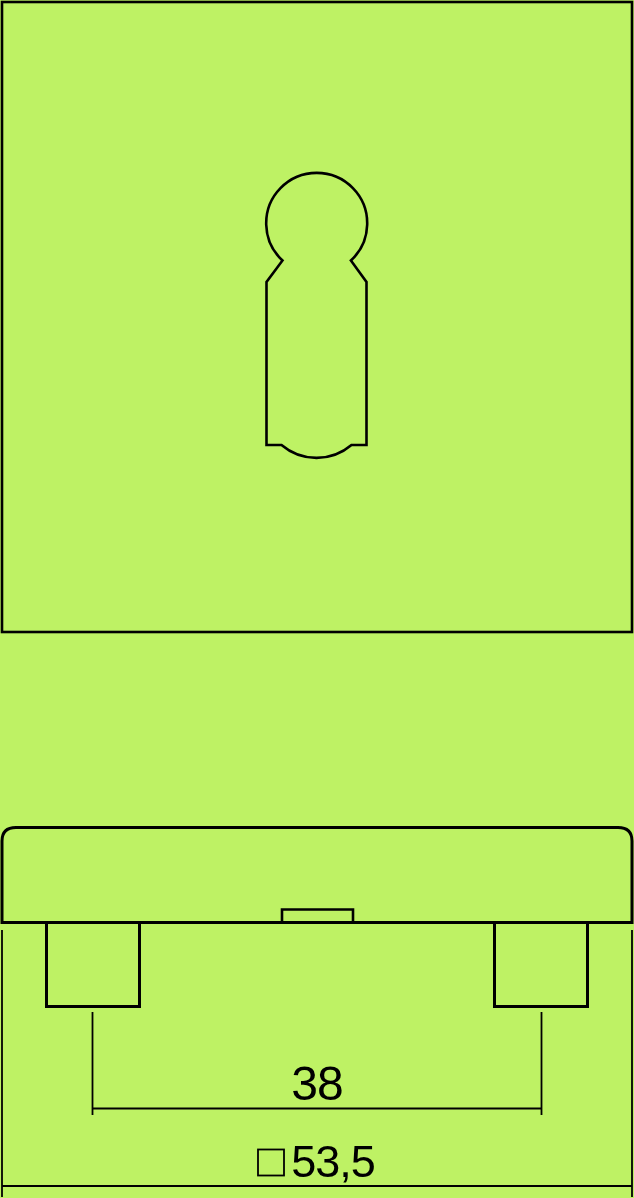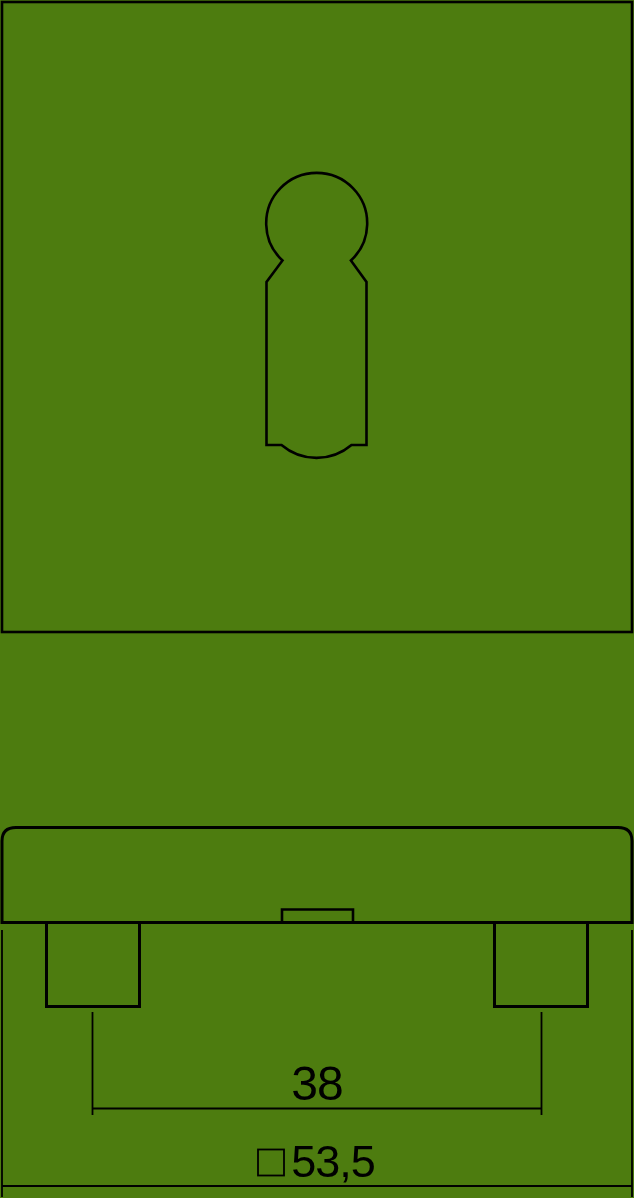--- a/index.html
+++ b/index.html
@@ -4,21 +4,21 @@
 <style>
   html, body {
     margin: 0;
     padding: 0;
     background: #ffffff;
   }
   .canvas {
     position: relative;
     width: 634px;
     height: 1198px;
-    background: #4d7c0f;
+    background: #bef264;
     overflow: hidden;
   }
   svg { display: block; }
   .outline {
     fill: none;
     stroke: #000000;
     stroke-width: 2.6;
     stroke-linejoin: miter;
   }
   .outline-heavy {

